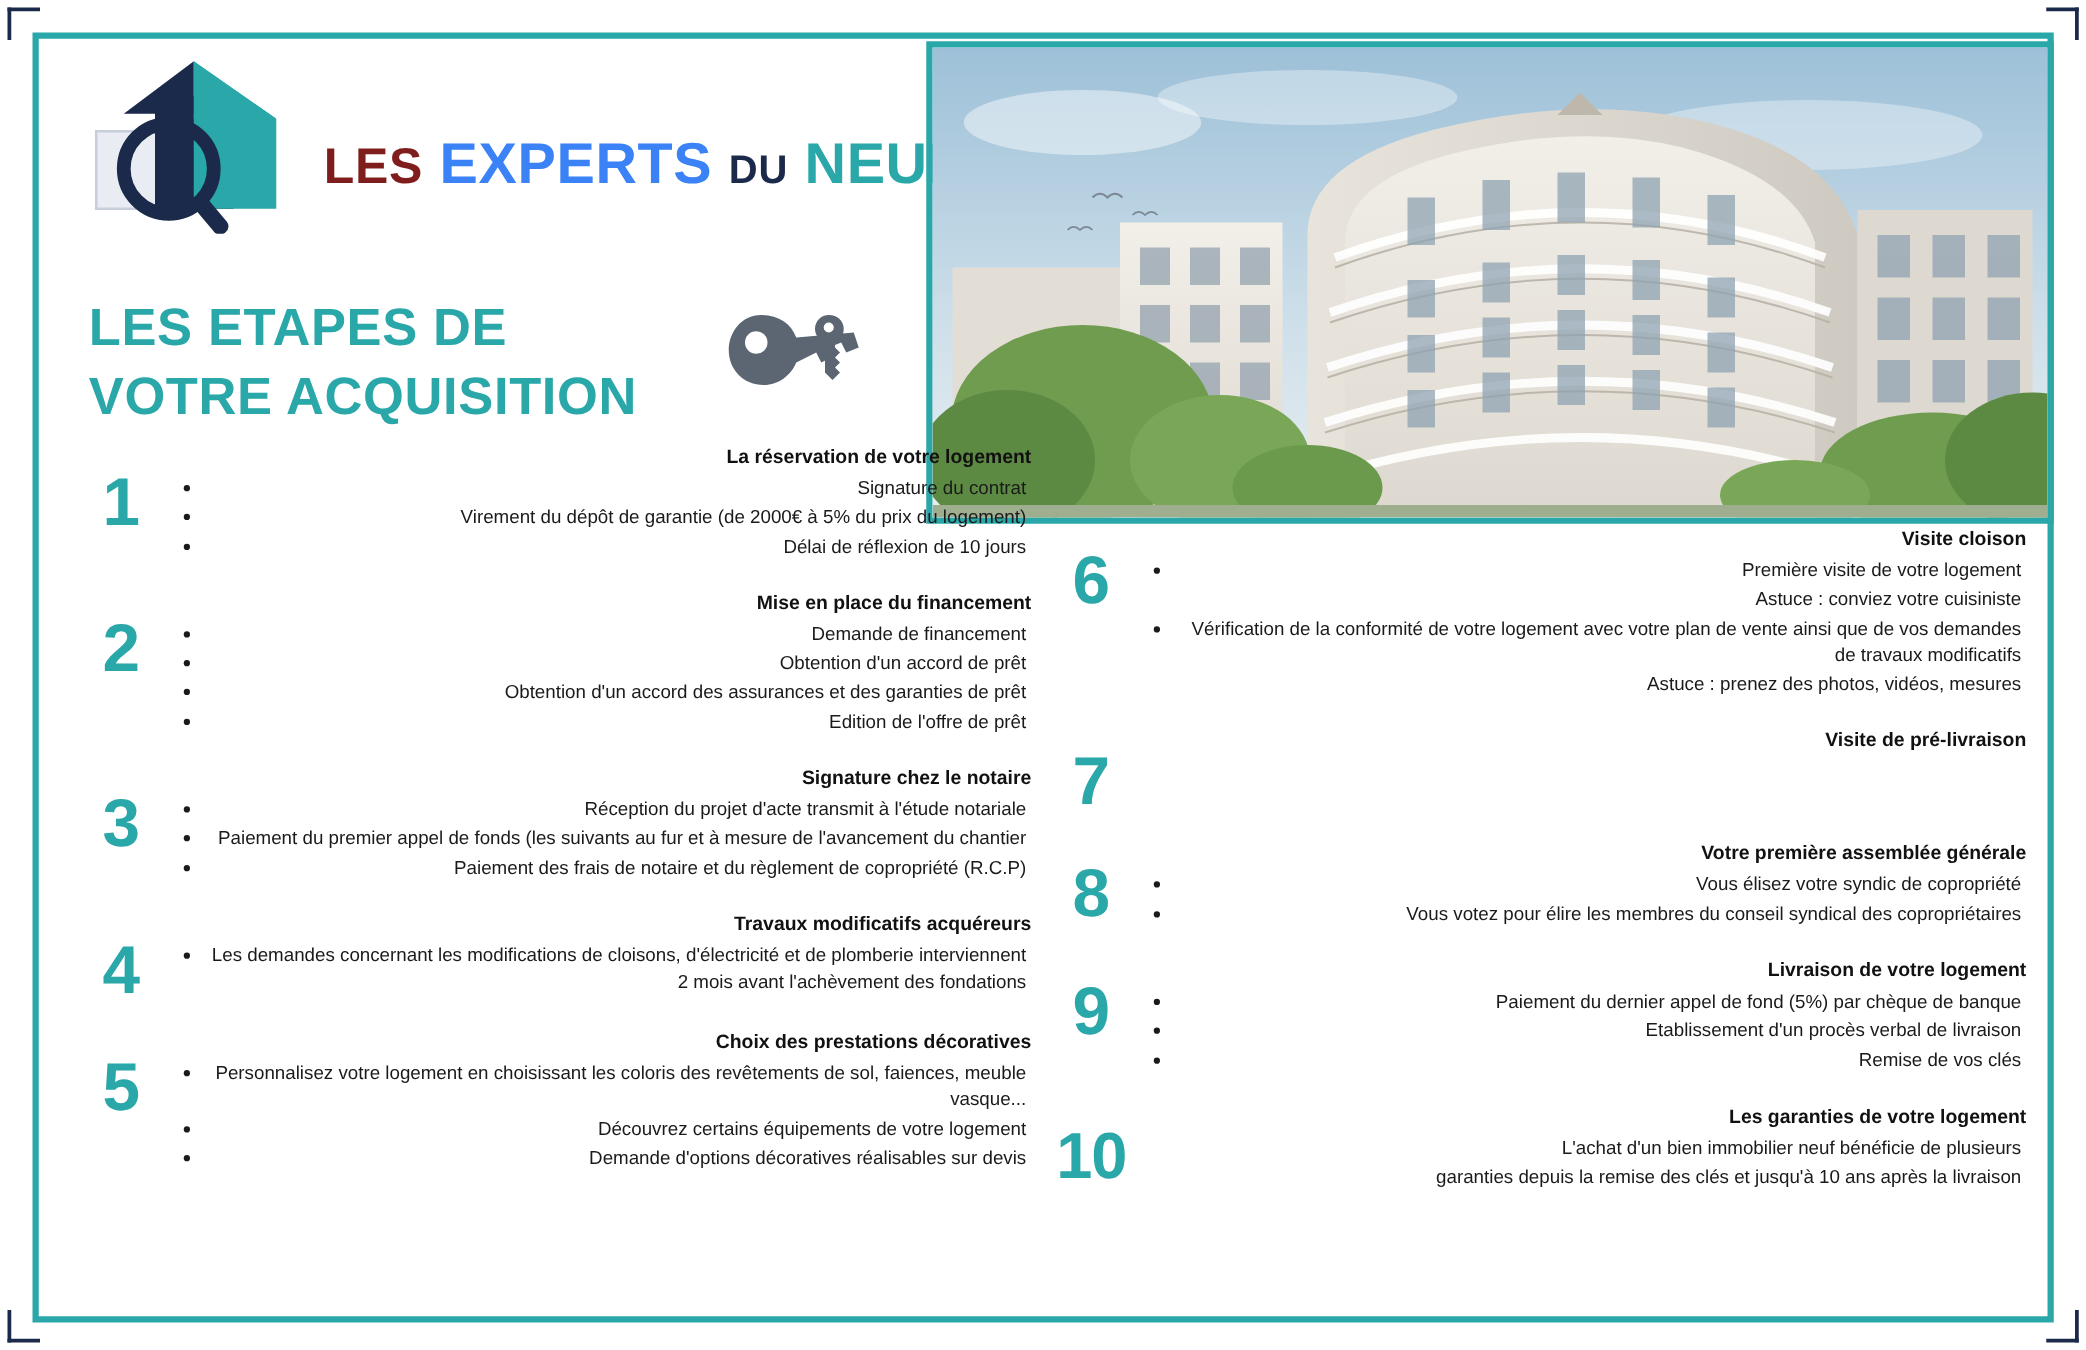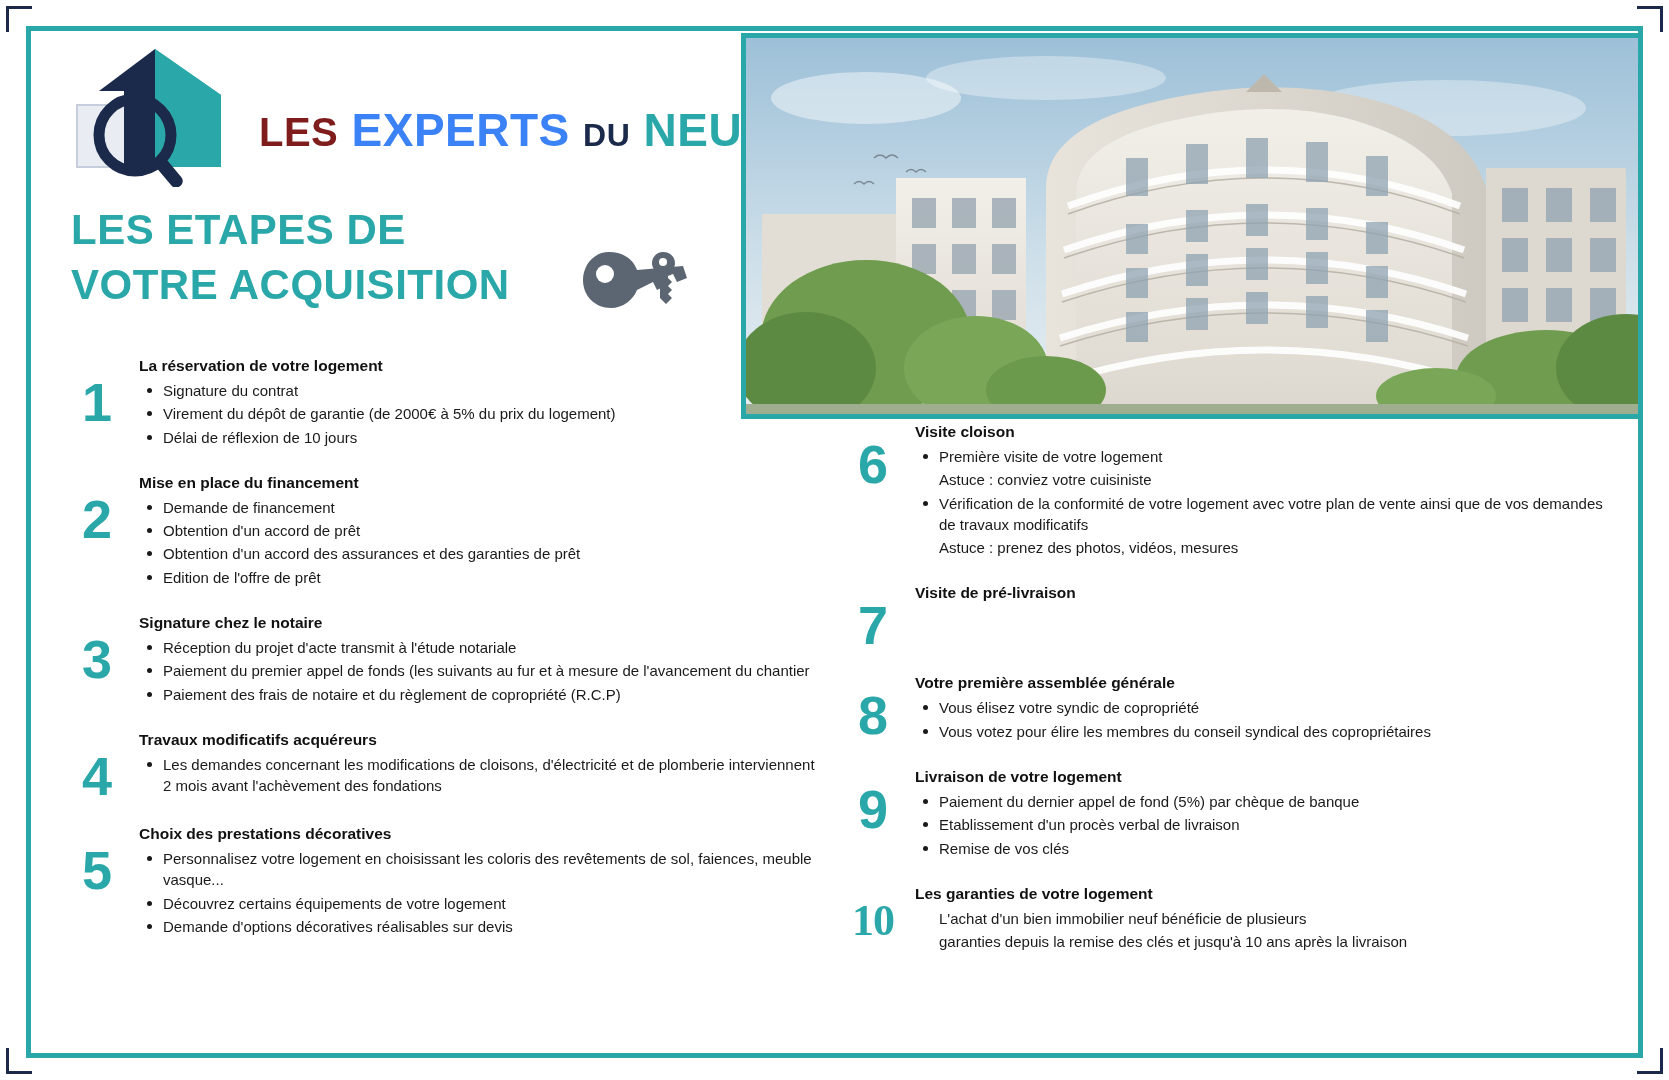--- a/index.html
+++ b/index.html
@@ -48,21 +48,21 @@
     white-space: nowrap;
   }
   .logo-text .les { color: #7f1d1d; font-size: 40px; }
   .logo-text .experts { color: #3b82f6; }
   .logo-text .du { color: #1b2a4a; font-size: 32px; }
   .logo-text .neuf { color: #2aa7a8; }
 
   
   .title {
     position: absolute;
-    left: 40px; top: 171px;
+    left: 40px; top: 203px;
     color: #2aa7a8;
     font-size: 42px;
     font-weight: bold;
     line-height: 1.32;
     letter-spacing: 0.5px;
   }
 
   .keys-icon {
     position: absolute;
     left: 548px; top: 215px;
@@ -100,22 +100,22 @@
   .num {
     color: #2aa7a8;
     font-weight: bold;
     font-size: 54px;
     line-height: 1;
     width: 84px;
     text-align: center;
     flex: 0 0 84px;
     padding-top: 14px;
   }
-  .num.wide { font-size: 44px; letter-spacing: -1px; font-family: Liberation Serif, serif; }
-  .body { flex: 1; padding-right: 10px; }
+  .num.wide { font-size: 52px; letter-spacing: -1px; }
+  .body { flex: 1; padding-right: 10px; text-align: right; }
   .step-title {
     font-size: 15.5px;
     font-weight: bold;
     color: #111111;
     margin-bottom: 5px;
   }
   ul.items {
     list-style: none;
     margin: 4px; padding: 0;
   }

